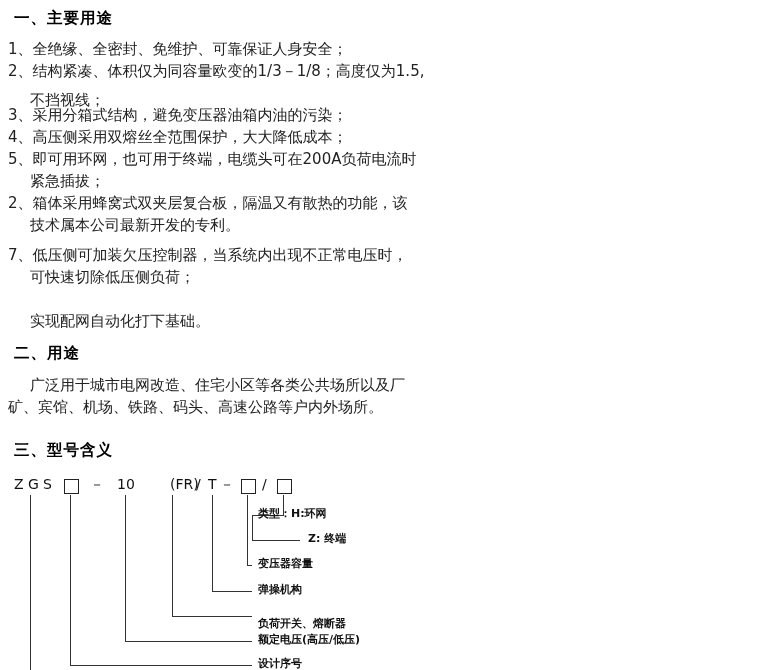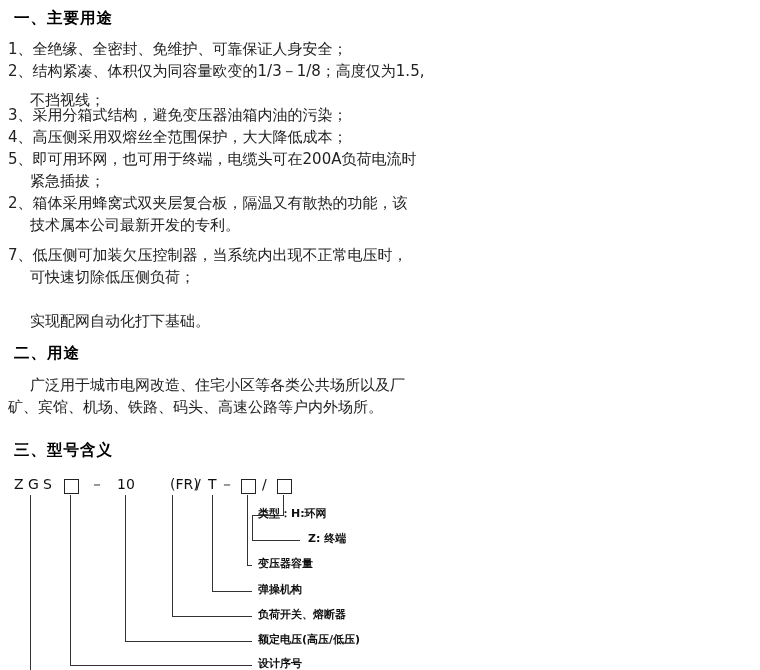--- a/index.html
+++ b/index.html
@@ -137,19 +137,19 @@
 
     <div class="vline" style="left:70px; top:27px; height:170px;"></div>
     <div class="hline" style="left:70px; top:197px; width:182px;"></div>
 
     <div class="vline" style="left:30px; top:27px; height:194px;"></div>
 
     <div class="label label-b" style="left:258px; top:38px;">类型：H:环网</div>
     <div class="label label-b" style="left:308px; top:63px;">Z: 终端</div>
     <div class="label label-b" style="left:258px; top:88px;">变压器容量</div>
     <div class="label label-b" style="left:258px; top:114px;">弹操机构</div>
-    <div class="label label-b" style="left:258px; top:139px;text-align:right;">负荷开关、熔断器</div>
+    <div class="label label-b" style="left:258px; top:148px;text-align:right;">负荷开关、熔断器</div>
     <div class="label label-b" style="left:258px; top:164px;">额定电压(高压/低压)</div>
     <div class="label label-b" style="left:258px; top:188px;">设计序号</div>
 
   </div>
 
 </div>
 
 </body></html>

